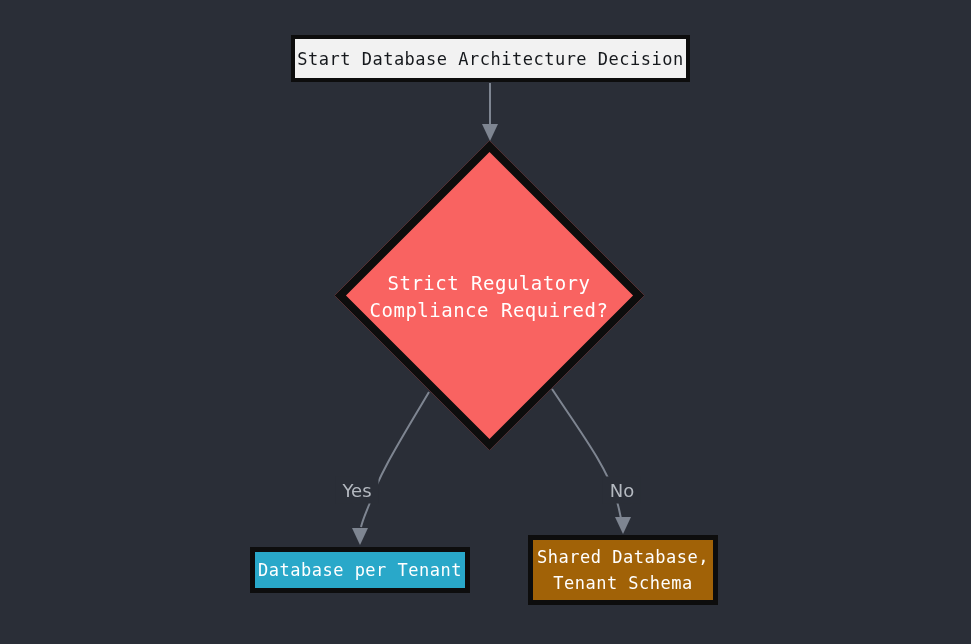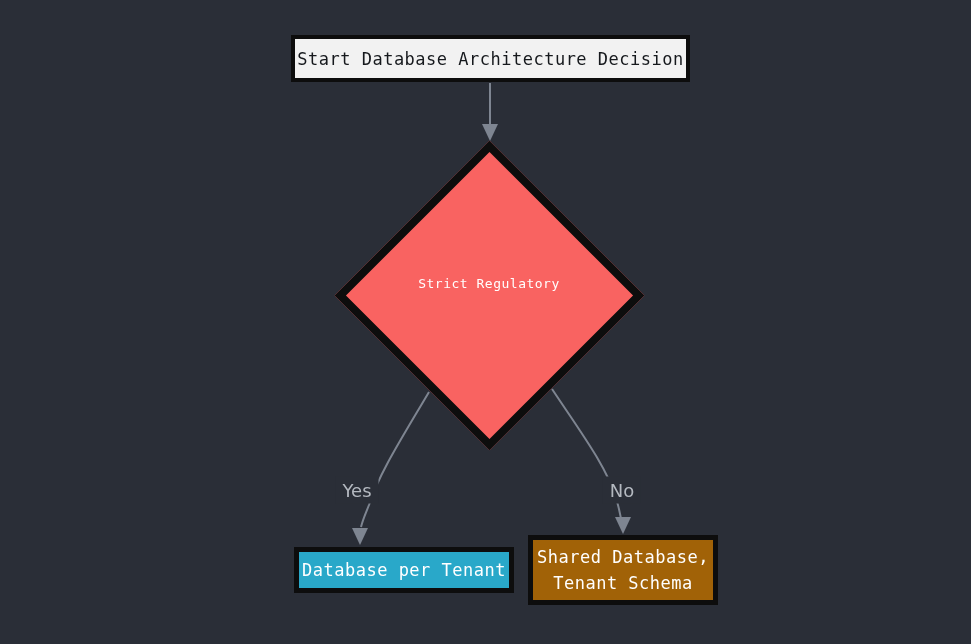--- a/index.html
+++ b/index.html
@@ -45,21 +45,20 @@
   .node-start {
     left: 291px; top: 35px;
     width: 399px; height: 47px;
     color: #16191d;
   }
   .node-yes-outcome {
     left: 250px; top: 547px;
     width: 220px; height: 46px;
     border-width: 5px;
     color: #ffffff;
-    margin-left: 44px;
   }
   .node-no-outcome {
     left: 528px; top: 535px;
     width: 190px; height: 70px;
     border-width: 5px;
     color: #ffffff;
     line-height: 26px;
   }
   .diamond-shape {
     position: absolute;
@@ -69,21 +68,21 @@
     border: 8px solid #0d0d0d;
     transform: rotate(45deg);
     z-index: 2;
   }
   .diamond-text {
     position: absolute;
     left: 339px; top: 270px;
     width: 300px;
     text-align: center;
     color: #ffffff;
-    font-size: 13px;
+    font-size: 19px;
     line-height: 27px;
     letter-spacing: 0.5px;
     z-index: 3;
   }
   .edge-label {
     position: absolute;
     transform: translate(-50%, -50%);
     background: #2a2e37;
     color: #b4b9c0;
     font-family: "DejaVu Sans", sans-serif;
@@ -111,20 +110,21 @@
     <polygon class="arrowhead" points="623,534 615,517 631,517"></polygon>
   </svg>
 
   <div class="node node-start" style="background: rgb(242, 242, 242);">
     <span>Start Database Architecture Decision</span>
   </div>
 
   <div class="diamond-shape" style="background: rgb(249, 99, 97);"></div>
   <div class="diamond-text">
     <div>Strict Regulatory</div>
+    <div>Compliance Required?</div>
   </div>
 
   <div class="edge-label edge-label-yes">Yes</div>
   <div class="edge-label edge-label-no">No</div>
 
   <div class="node node-yes-outcome" style="background: rgb(41, 168, 201);">
     <span>Database per Tenant</span>
   </div>
 
   <div class="node node-no-outcome" style="background: #a16207;">

